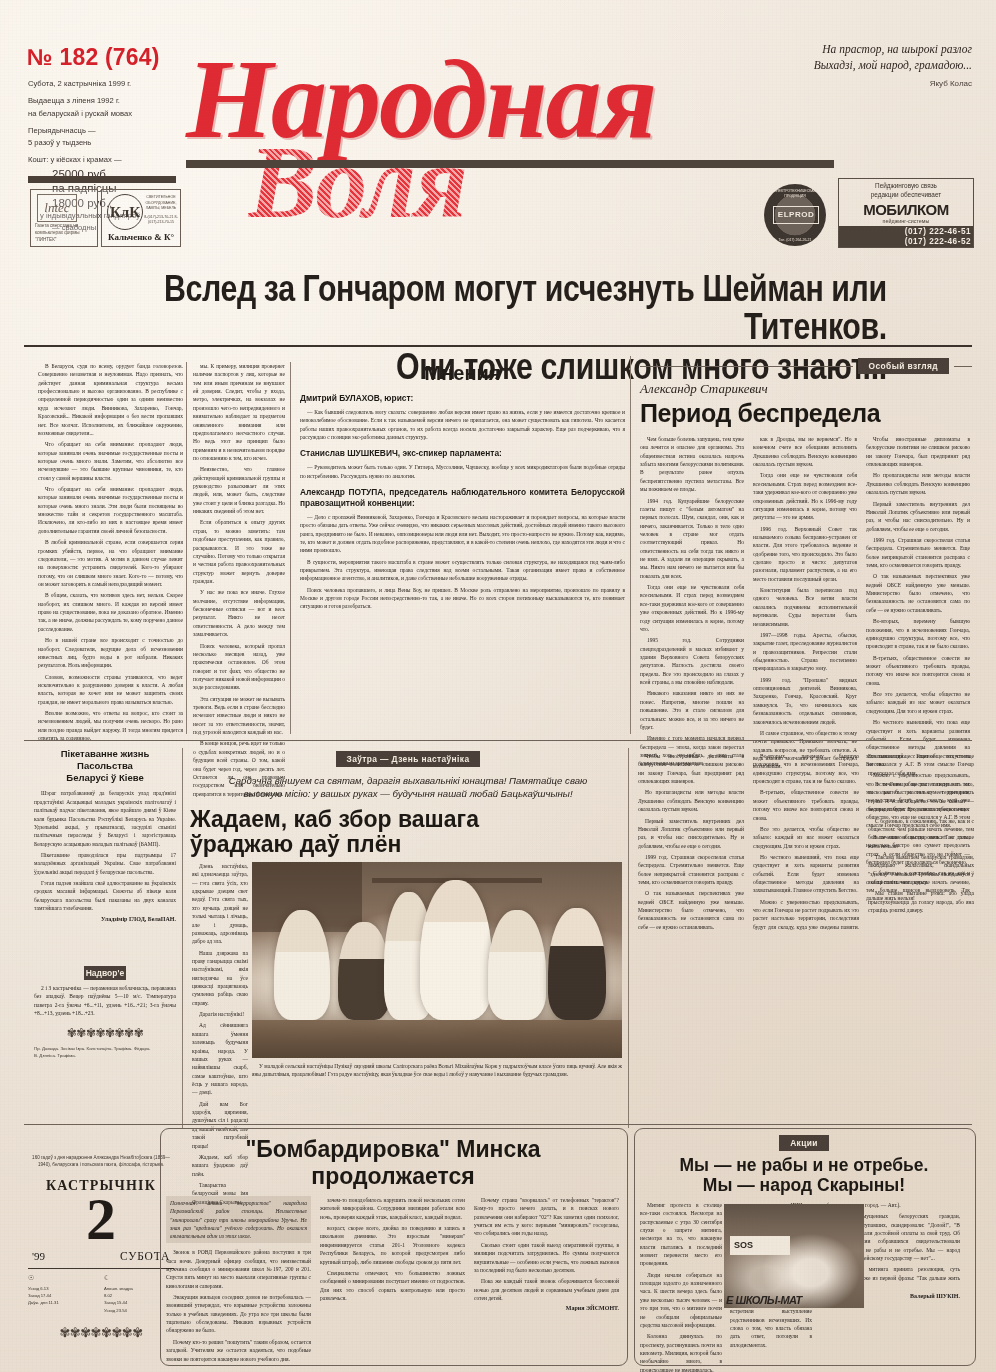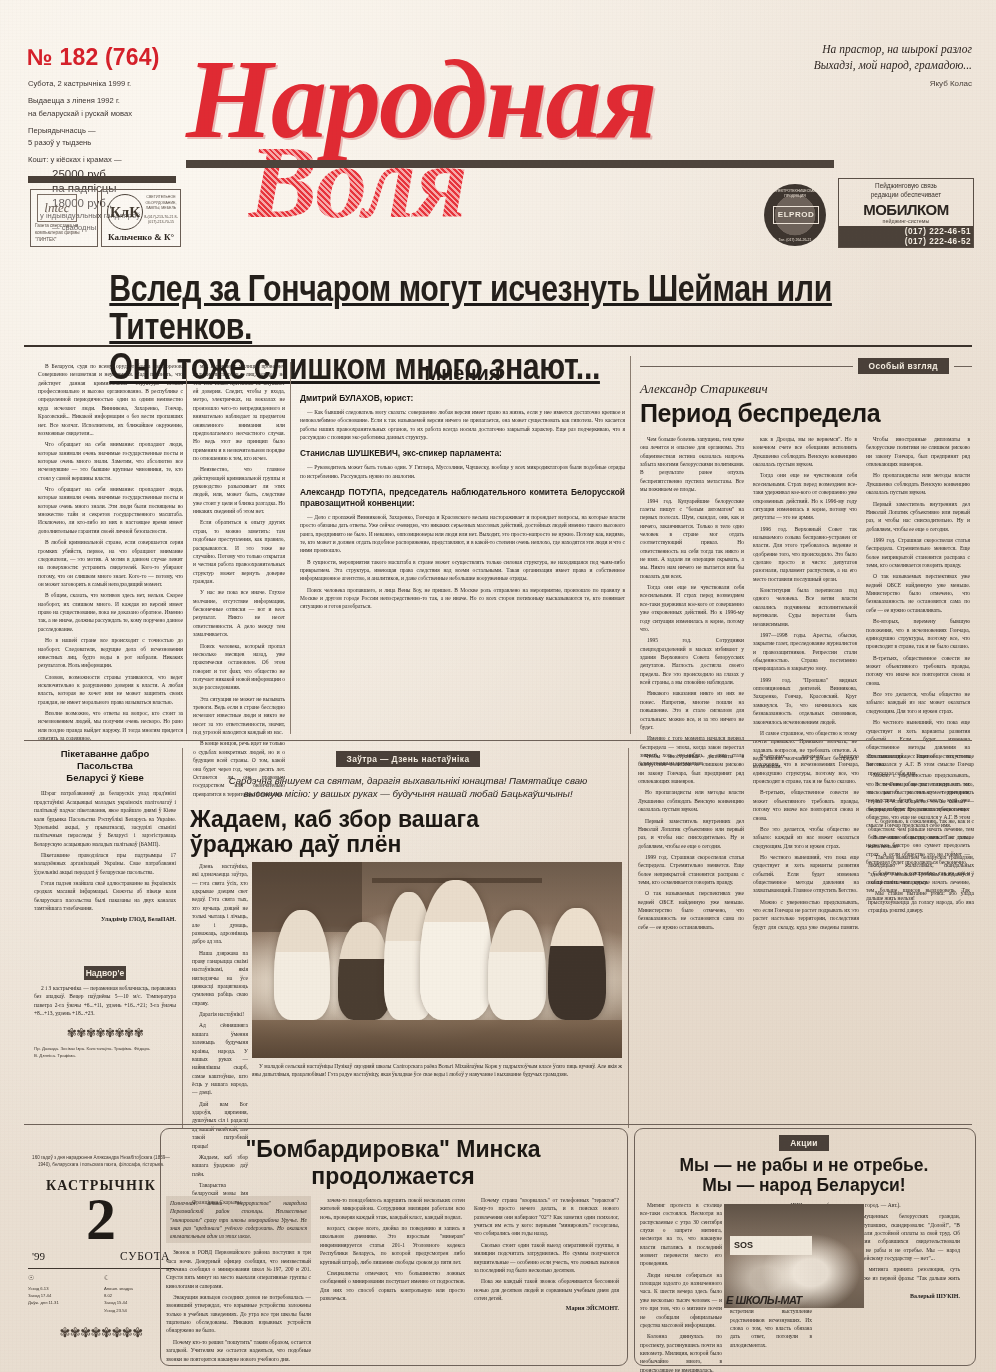--- a/index.html
+++ b/index.html
@@ -85,21 +85,21 @@
     font-family:"Liberation Sans",sans-serif;font-size:6.4px;line-height:1.45;color:#3b332d;}
   .ad-mobil .brand{position:absolute;left:0;top:22px;width:134px;text-align:center;
     font-family:"Liberation Sans",sans-serif;font-weight:bold;font-size:15px;color:#2a2420;letter-spacing:-.5px;}
   .ad-mobil .sub{position:absolute;left:0;top:39px;width:134px;text-align:center;
     font-family:"Liberation Sans",sans-serif;font-size:5.4px;color:#4a413a;}
   .ad-mobil .phones{position:absolute;left:0;top:47px;width:134px;height:21px;background:#4b4139;
     color:#f3ece1;font-family:"Liberation Sans",sans-serif;font-weight:bold;font-size:8.2px;
     text-align:right;padding:1px 2px 0 0;box-sizing:border-box;line-height:1.25;letter-spacing:.5px;}
 
   
-  .banner{position:absolute;left:24px;top:270px;width:948px;text-align:left;text-decoration:underline;}
+  .banner{position:absolute;left:24px;top:270px;width:948px;text-align:right;}
   .banner .l1, .banner .l2{
     font-family:"Liberation Sans",sans-serif;font-weight:bold;color:#241f1b;
     line-height:1.02;letter-spacing:-.5px;
     transform:scaleX(.82);transform-origin:50% 50%;}
   .banner .l1{font-size:37px;}
   .banner .l2{font-size:37px;margin-top:3px;}
   .banner-rule{position:absolute;left:24px;top:345px;width:948px;height:2px;background:#3b332c;}
 
   
   .col{position:absolute;font-family:"Liberation Serif",serif;font-size:5.5px;
@@ -162,21 +162,21 @@
   .ph-class .desk{position:absolute;left:0;bottom:0;width:370px;height:38px;
     background:linear-gradient(180deg,rgba(120,96,74,.85),rgba(86,68,52,.95));}
   .ph-class .kid{position:absolute;bottom:38px;border-radius:46% 46% 30% 30%/58% 58% 24% 24%;
     background:linear-gradient(180deg,#e8dccb 0 38%, #f3ece0 38% 100%);box-shadow:0 0 7px rgba(60,45,33,.4);}
 
   .ph-rally{left:724px;top:1204px;width:140px;height:104px;
     background:
       radial-gradient(ellipse at 62% 66%, rgba(248,240,228,.85) 0 14%, rgba(0,0,0,0) 40%),
       radial-gradient(ellipse at 30% 72%, rgba(240,230,216,.6) 0 12%, rgba(0,0,0,0) 38%),
       linear-gradient(180deg,#5f5246 0%, #887666 45%, #6b5c4e 100%);}
-  .ph-rally .sos{position:absolute;left:6px;top:32px;width:82px;height:19px;background:#efe7da;
+  .ph-rally .sos{position:absolute;left:6px;top:32px;width:60px;height:19px;background:#efe7da;
     font-family:"Liberation Sans",sans-serif;font-weight:bold;font-size:9px;color:#2d2721;
     line-height:19px;padding-left:4px;box-sizing:border-box;}
   .ph-rally .banner2{position:absolute;left:2px;bottom:2px;width:136px;
     font-family:"Liberation Sans",sans-serif;font-weight:bold;font-style:italic;font-size:11px;
     color:#2a2420;letter-spacing:-.5px;}
 
   .caption{font-family:"Liberation Serif",serif;font-size:5.4px;line-height:1.5;text-align:justify;color:#2b251f;}
 
   .frame{position:absolute;border:1px solid #6e6259;}
   .frame-round{border-radius:9px;}
@@ -348,21 +348,21 @@
           <p>В течение общества зависит от того, насколько быстро оно сумеет преодолеть страх. А если общество это не поймет — беспредел будет продолжаться бесконечно.</p>
           <p>С болезнью, к сожалению, так же, как и с обществом: чем раньше начать лечение, тем больше шансов выздороветь. Так дальше жить нельзя!</p>
         </div>
     </div>
   </div>
 
   <div class="hline" style="left:24px;top:740px;width:948px;"></div>
 
   <div class="rail-box" style="left:34px;top:748px;width:142px;">
     <div class="rail-head">
-      <span>Пікетаванне дабро</span><br>
+      <span>Пікетаванне жизнь</span><br>
       <span>Пасольства</span><br>
       <span>Беларусі ў Кіеве</span>
     </div>
     <div id="picket-body" class="col" style="position:static;width:142px;">
         <p>Шэраг патрабаванняў да беларускіх улад прад'явілі прадстаўнікі Асацыяцыі маладых украінскіх палітолагаў і палітыкаў падчас пікетавання, якое прайшло днямі ў Кіеве каля будынка Пасольства Рэспублікі Беларусь ва Украіне. Удзельнікі акцыі, у прыватнасці, засудзілі спынілі палітычныя пераследы ў Беларусі і зарэгістраваць Беларускую асацыяцыю маладых палітыкаў (БАМП).</p>
         <p>Пікетаванне праводзілася пры падтрымцы 17 маладзёжных арганізацый Украіны. Свае патрабаванні ўдзельнікі акцыі перадалі ў беларускае пасольства.</p>
         <p>Гэтая падзея знайшла сваё адлюстраванне ва ўкраінскіх сродках масавай інфармацыі. Сюжэты аб пікеце каля беларускага пасольства былі паказаны на двух каналах тамтэйшага тэлебачання.</p>
       </div>
     <div class="sign">Уладзімір ГЛОД, БелаПАН.</div>
   </div>
@@ -487,21 +487,21 @@
         <div class="sign">Мария ЭЙСМОНТ.</div>
       </div>
     </div>
   </div>
 
   <div class="frame frame-round" style="left:634px;top:1128px;width:340px;height:236px;"></div>
   <div style="position:absolute;left:640px;top:1132px;width:328px;">
     <div class="rubric-wrap"><span class="rubric">Акции</span></div>
     <div class="akc-head">
       <span>Мы — не рабы и не отребье.</span><br>
-      <span>Мы — народ Беларуси!</span>
+      <span>Мы — народ Скарыны!</span>
     </div>
     <div style="display:flex;gap:8px;margin-top:5px;">
       <div id="akc-c1" class="col" style="position:static;width:82px;">
           <p>Митинг протеста в столице все-таки состоялся. Несмотря на распускаемые с утра 30 сентября слухи о запрете митинга, несмотря на то, что накануне власти пытались в последний момент перенести место его проведения.</p>
           <p>Люди начали собираться на площади задолго до назначенного часа. К шести вечера здесь было уже несколько тысяч человек — и это при том, что о митинге почти не сообщали официальные средства массовой информации.</p>
           <p>Колонна двинулась по проспекту, растянувшись почти на километр. Милиция, которой было необычайно много, в происходящее не вмешивалась.</p>
         </div>
       <div id="akc-c2" class="col" style="position:static;width:82px;">
           <p>ночь, опера шахтеры-ИИИ из-за в "брацию" изобретали от место,</p>
           <p>На импровизированной трибуне выступали представители оппозиционных партий, профсоюзов, общественных объединений. Говорили о пропавших без вести политиках, о задержанных активистах, о закрытых газетах.</p>

